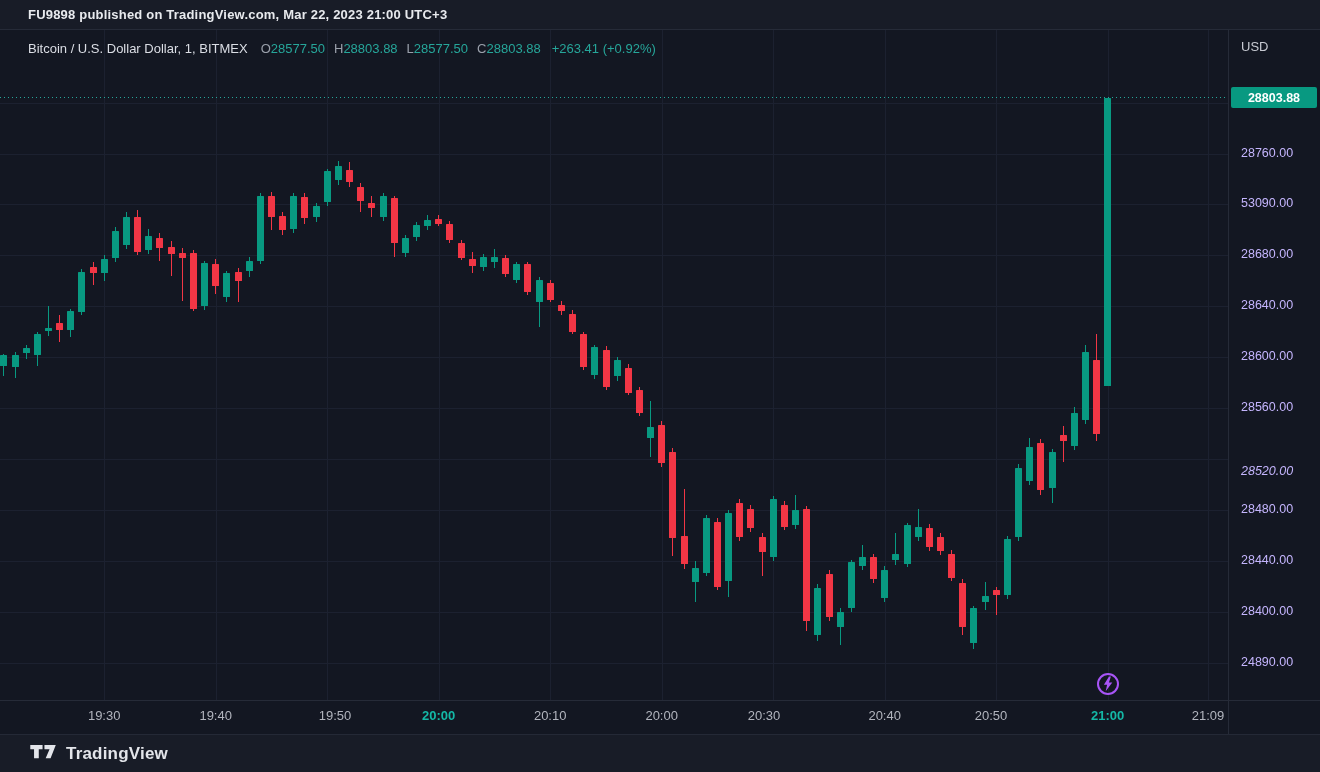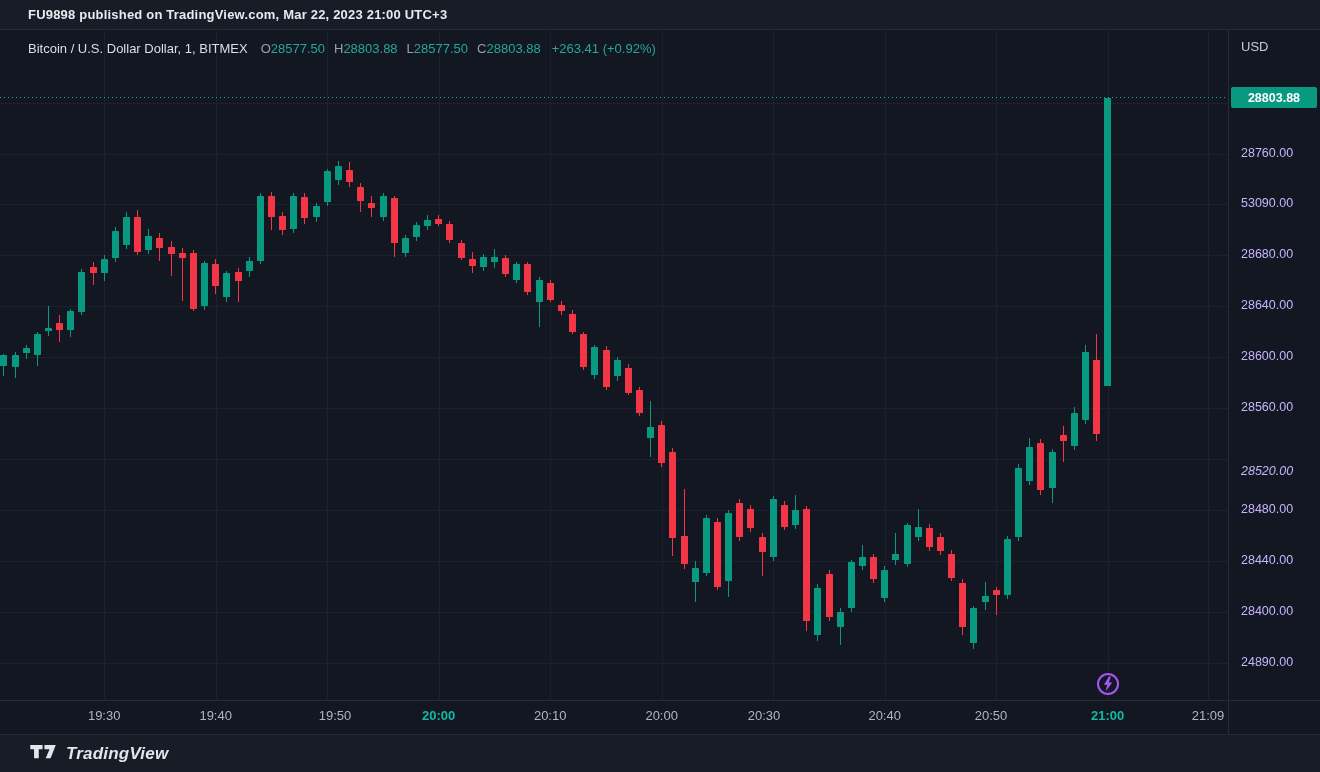--- a/index.html
+++ b/index.html
@@ -53,21 +53,21 @@
     border-top:1px solid #262b38;box-sizing:border-box;z-index:20;
   }
   .tlabel{position:absolute;top:7px;transform:translateX(-50%);color:#b2b5be;font-size:13px;}
   .tlabel.emph{color:#14b8a6;font-weight:bold;}
 
   #bolt{position:absolute;z-index:9;cursor:pointer;}
 
   #bottombar{
     position:absolute;left:0;top:734px;width:1320px;height:38px;
     background:#181c27;border-top:1px solid #242936;box-sizing:border-box;
-    display:flex;align-items:center;padding-left:30px;gap:9px;font-style:italic;
+    display:flex;align-items:center;padding-left:30px;gap:9px;
   }
   #brand{display:flex;align-items:center;gap:9px;text-decoration:none;cursor:pointer;}
   #brand .brandtext{color:#e3e5ea;font-size:17px;font-weight:bold;letter-spacing:.2px;}
 </style>
 </head>
 <body>
 
 <div id="topbar">
   <span class="att">FU9898 published on TradingView.com, Mar 22, 2023 21:00 UTC+3</span>
 </div>

